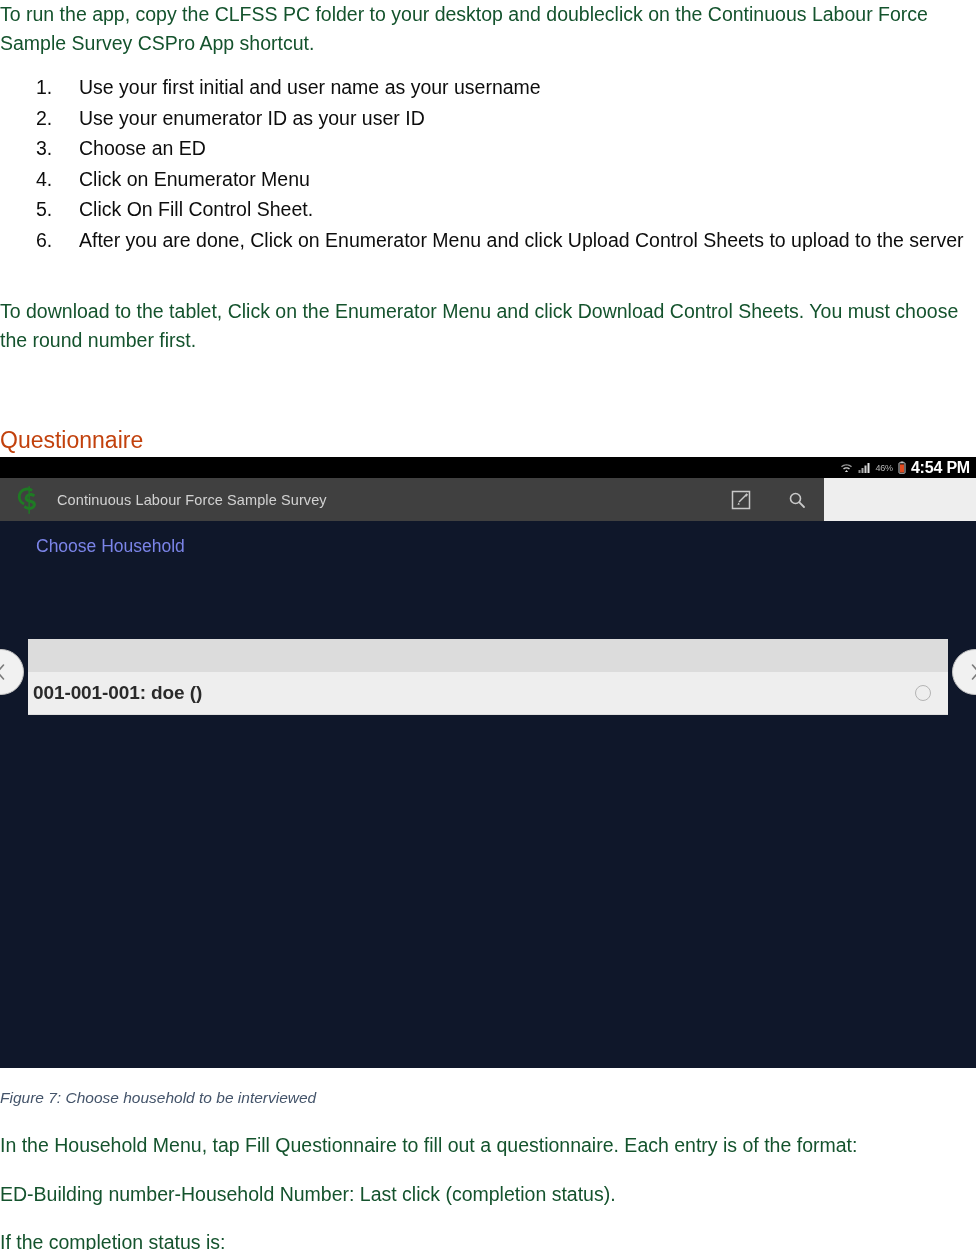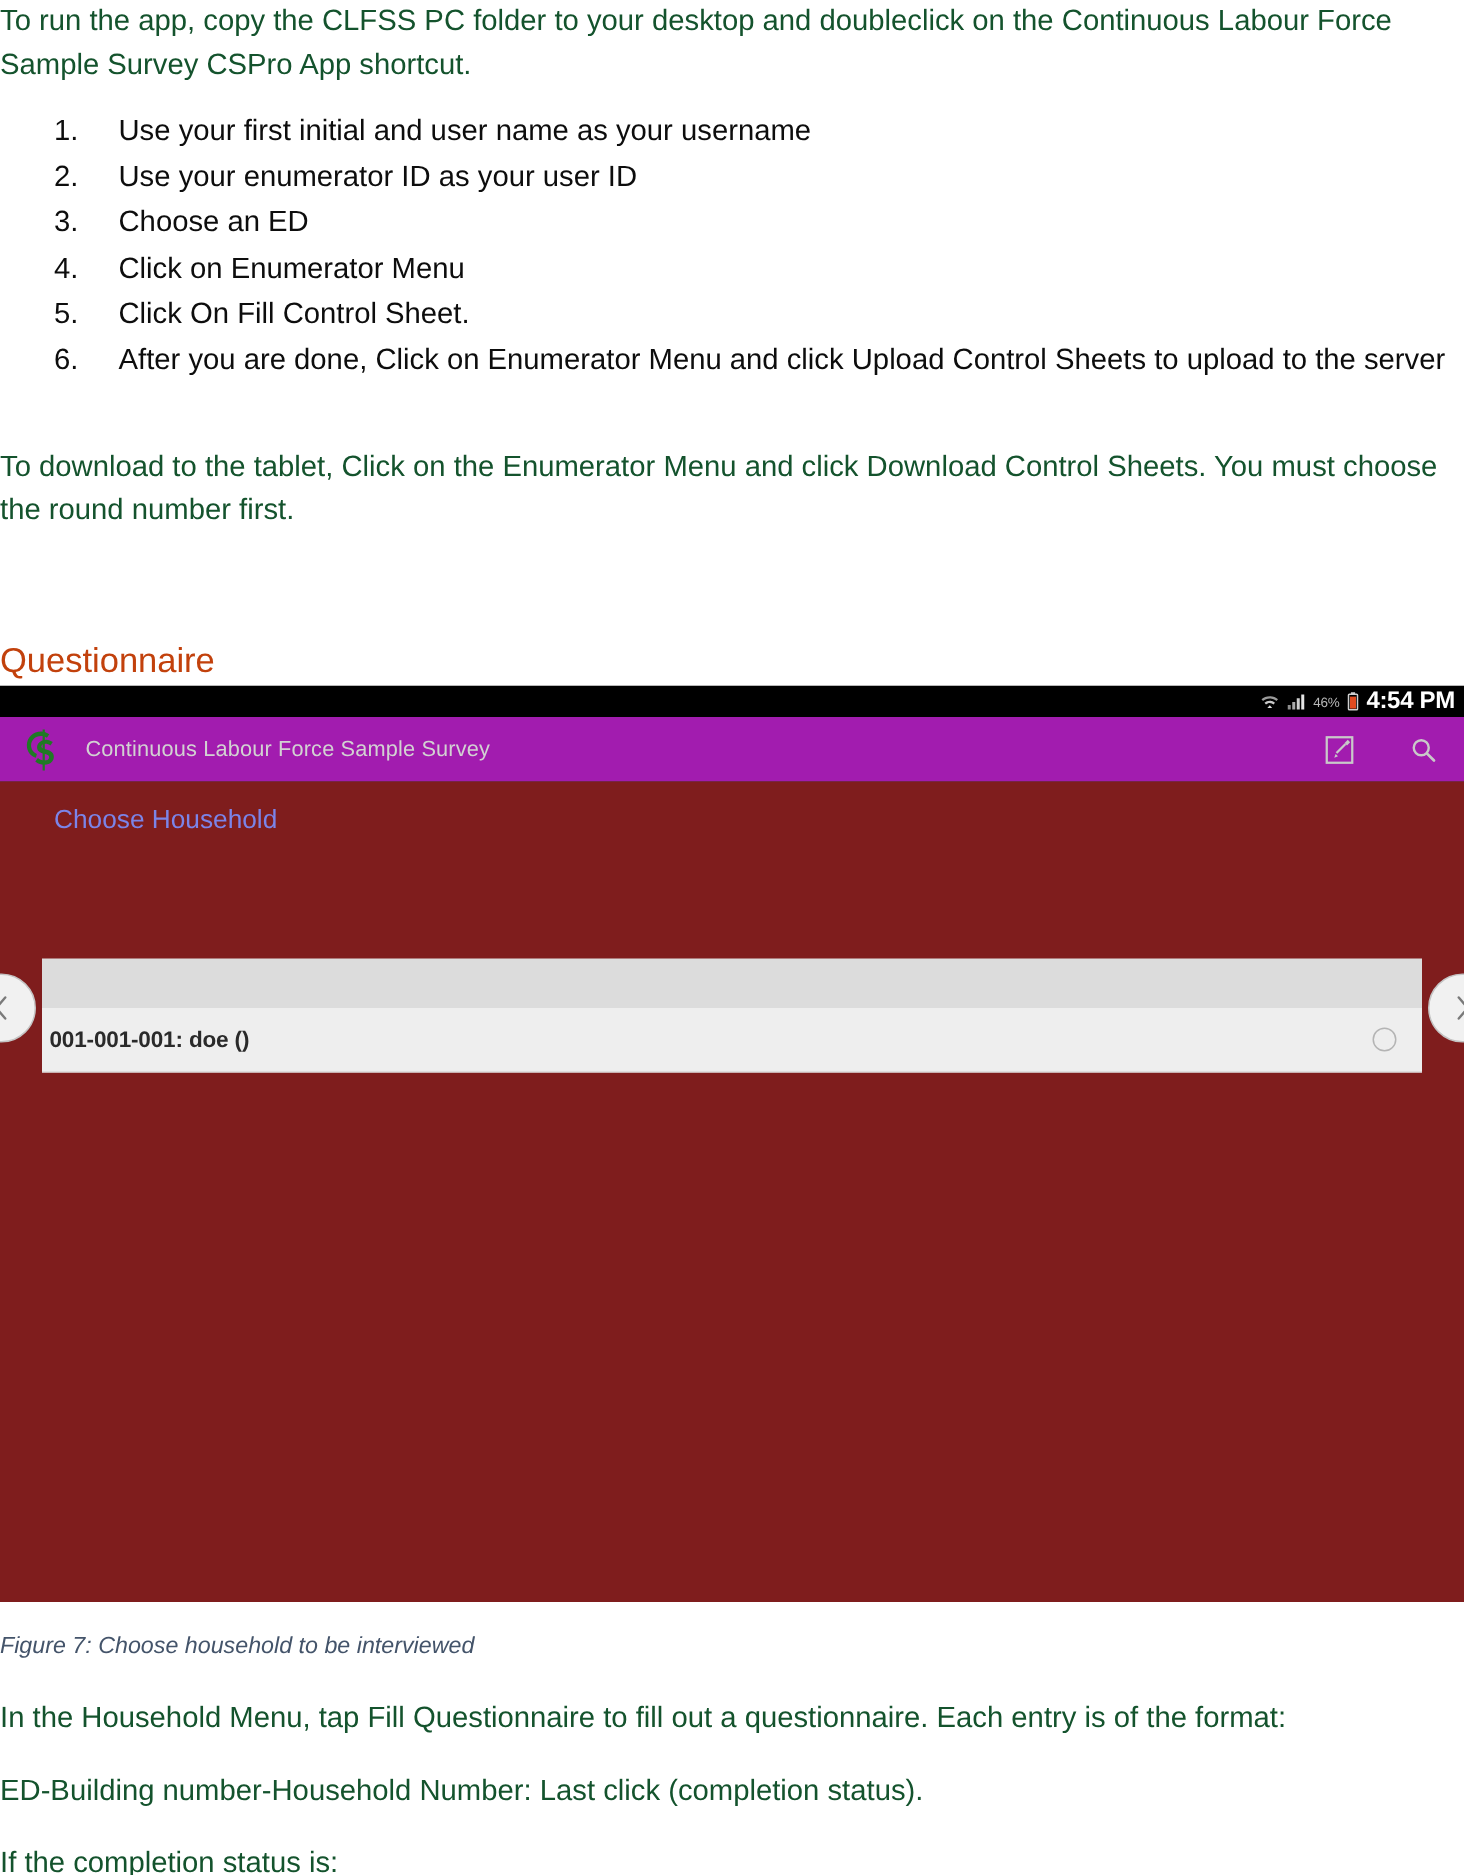--- a/index.html
+++ b/index.html
@@ -144,23 +144,23 @@
     color: #ffffff;
     font-family: "Liberation Sans", sans-serif;
     font-weight: bold;
     letter-spacing: -0.2px;
   }
 
   
   .app-bar {
     position: absolute;
     left: 0; top: 21px;
-    width: 976px;
+    width: 824px;
     height: 43px;
-    background: #a21caf;
+    background: #404040;
     border-bottom: 1px solid #3a3a3a;
     display: flex;
     align-items: center;
     text-align: right;
   }
   .app-logo {
     margin-left: 10px;
     width: 34px;
     height: 34px;
     flex: none;
@@ -180,21 +180,21 @@
     gap: 34px;
   }
   .app-actions .act { width: 22px; height: 22px; cursor: pointer; }
 
   
   .app-body {
     position: absolute;
     left: 0; top: 64px;
     width: 976px;
     height: 547px;
-    background: #7f1d1d;
+    background: #0f172a;
   }
 
   .section-title {
     position: absolute;
     left: 36px;
     top: 15px;
     font-size: 17.5px;
     color: #7b84e8;
     font-family: "Liberation Sans", sans-serif;
   }
@@ -214,21 +214,21 @@
     top: 151px;
     width: 920px;
     height: 42px;
     background: #eeeeee;
     border-bottom: 1px solid #dedede;
     display: flex;
     align-items: center;
   }
   .list-row-label {
     margin-left: 5px;
-    font-size: 15px;
+    font-size: 19px;
     font-weight: bold;
     color: #2a2a2a;
     font-family: "Liberation Sans", sans-serif;
     letter-spacing: -0.1px;
   }
   .list-row-radio {
     margin-left: auto;
     margin-right: 17px;
     width: 14px;
     height: 14px;

